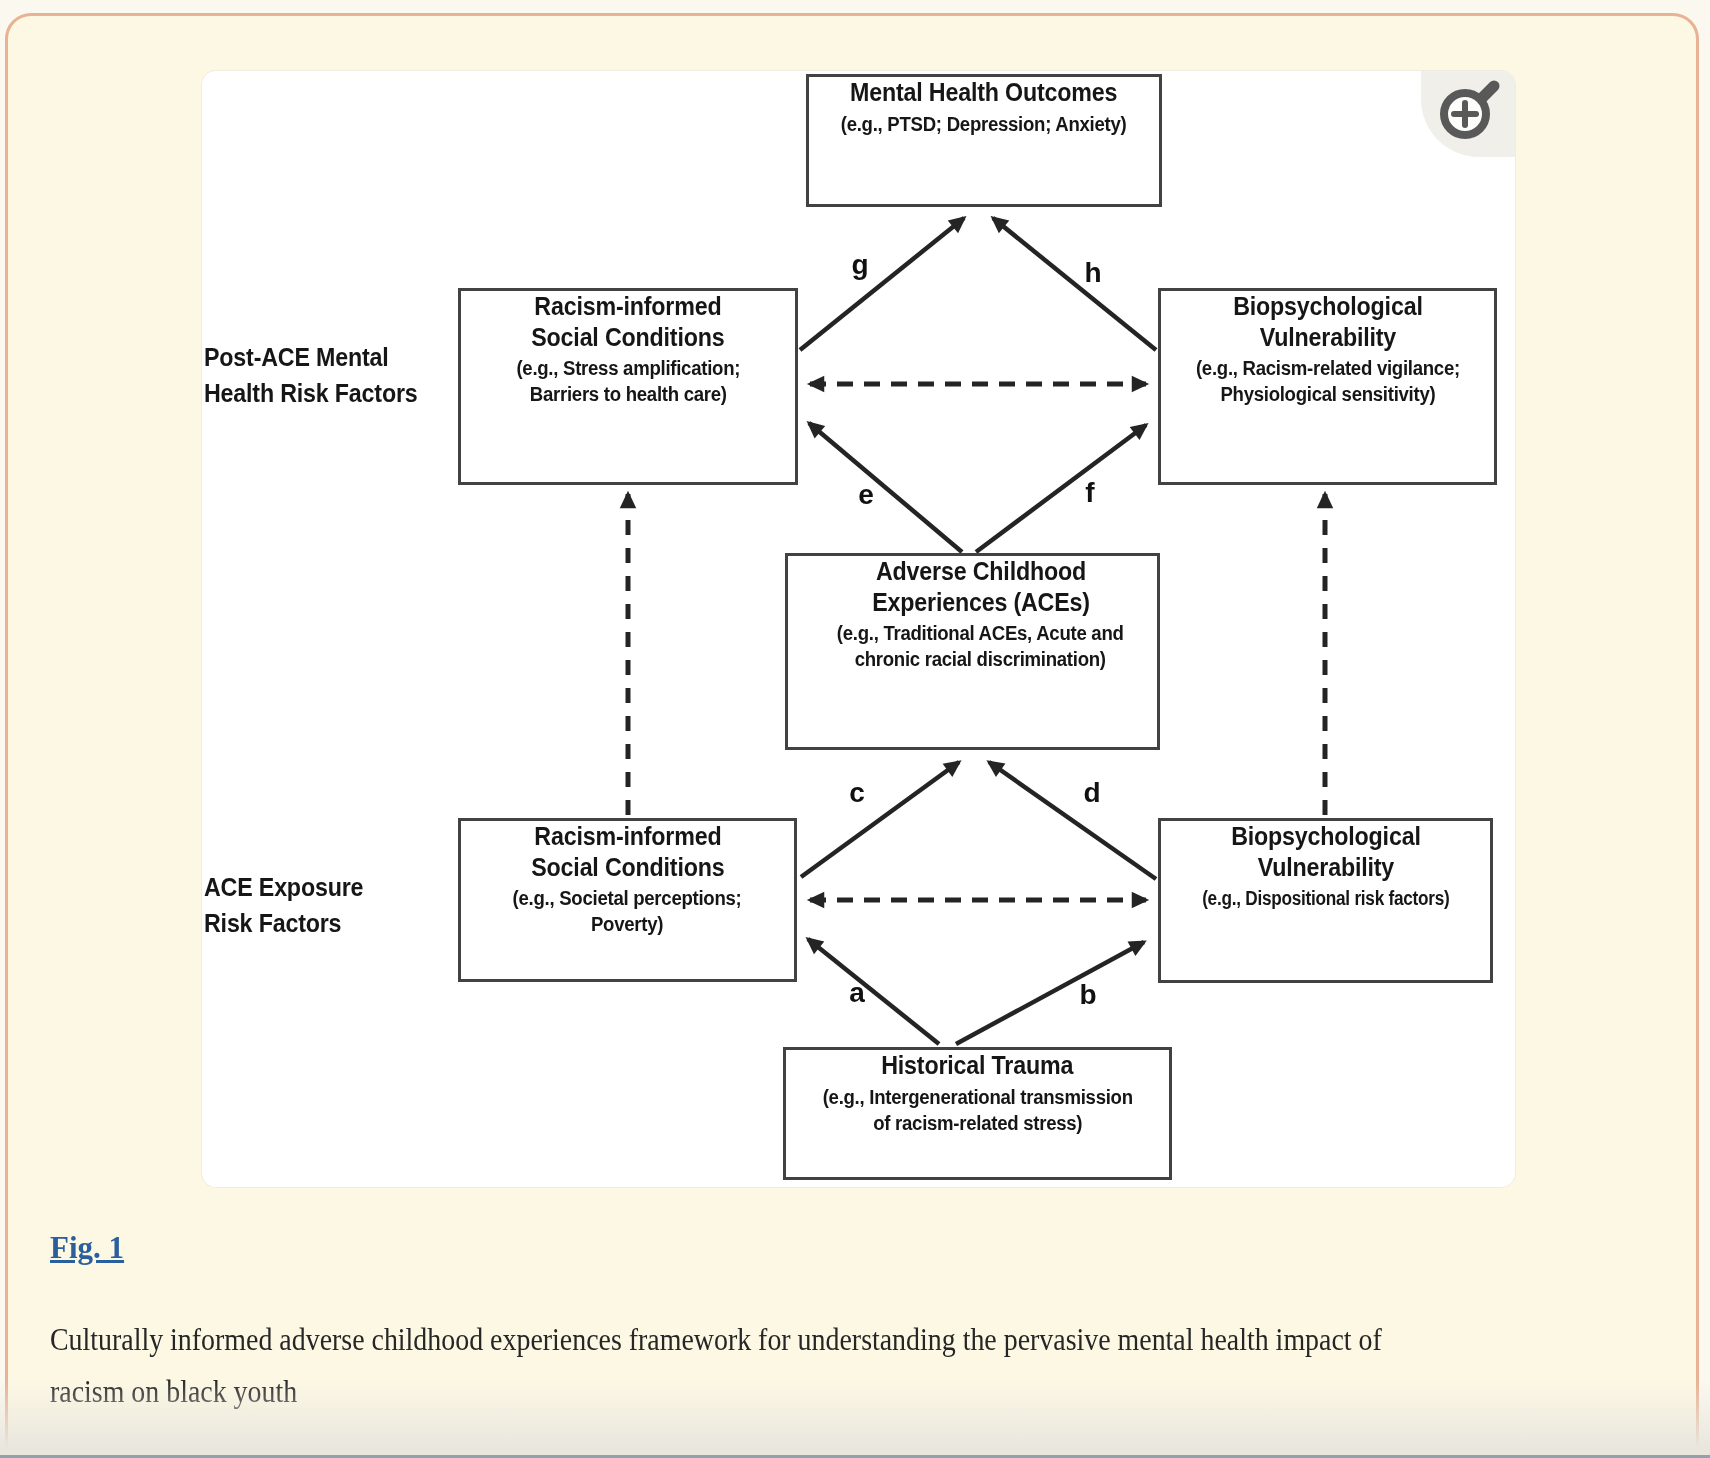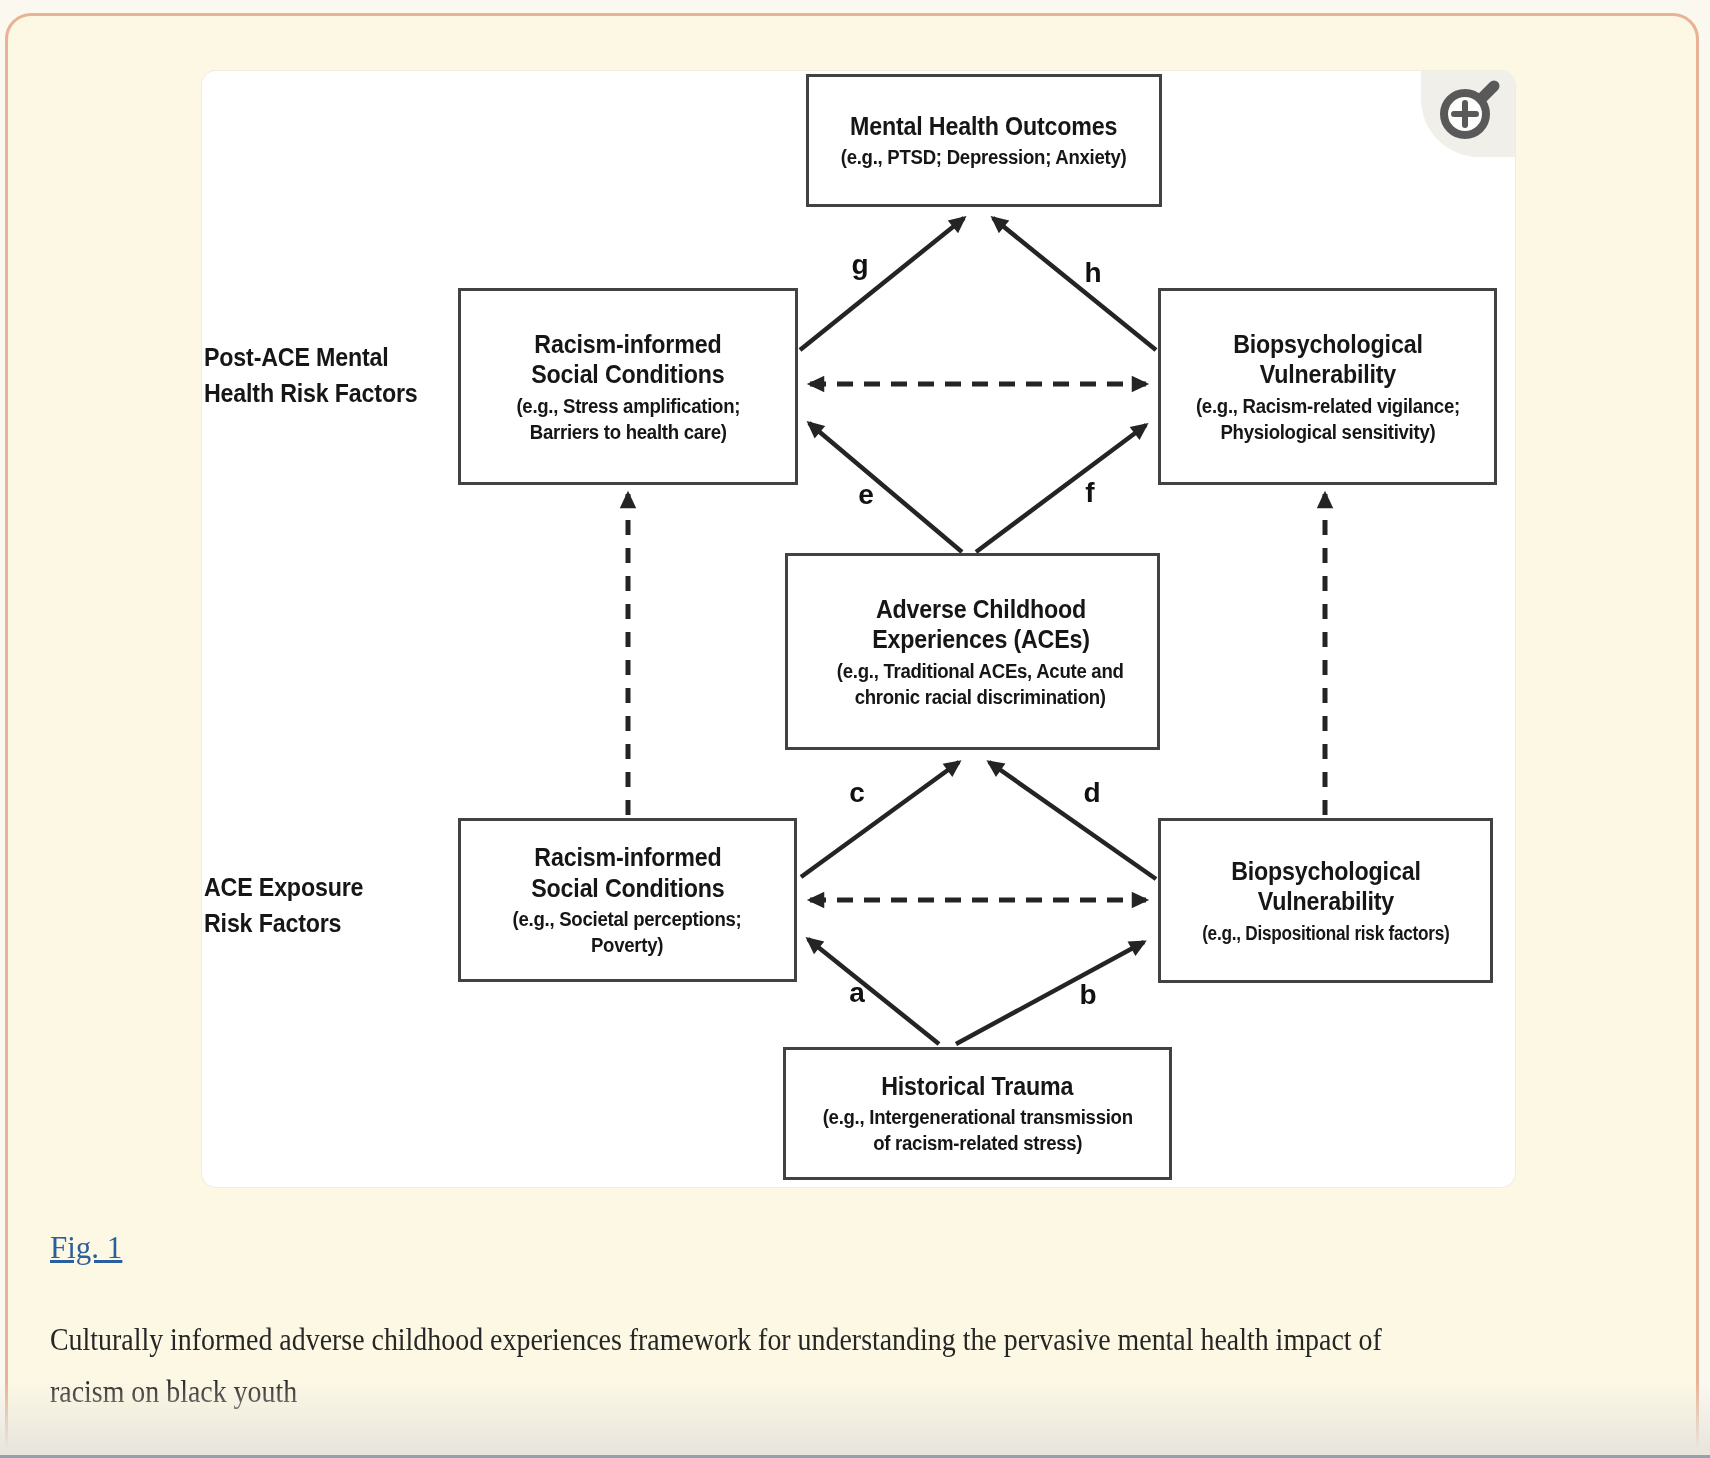--- a/index.html
+++ b/index.html
@@ -15,21 +15,21 @@
   }
   .figure-panel{
     position:absolute;left:202px;top:71px;width:1313px;height:1116px;
     background:#ffffff;border-radius:14px;
     box-shadow:0 0 0 1px #f0ece0;
   }
   
   .dbox{
     position:absolute;background:#fff;border:3px solid #424242;
     box-sizing:border-box;display:flex;flex-direction:column;
-    align-items:center;justify-content:center;text-align:center;color:#161616;
+    align-items:center;text-align:center;color:#161616;
   }
   .dbox .t{
     font-weight:700;font-size:25px;line-height:1.22;letter-spacing:-.2px;
     white-space:pre;transform:scaleX(.93);transform-origin:center;
   }
   .dbox .s{
     font-weight:700;font-size:20px;line-height:1.3;letter-spacing:-.3px;
     white-space:pre;transform:scaleX(.93);transform-origin:center;margin-top:3px;
   }
   .dbox .s.tight{transform:scaleX(.86);}
@@ -42,21 +42,21 @@
     transform:translate(-50%,-50%);
   }
   svg.edges{position:absolute;left:0;top:0;}
   .zoom-badge{
     position:absolute;top:0;right:0;width:94px;height:86px;
     background:#f0efea;border-radius:0 14px 0 58px;cursor:pointer;
   }
   .fig-link{
     position:absolute;left:50px;top:1230px;
     font-family:"Liberation Serif",serif;font-size:31px;color:#2a5f9e;
-    text-decoration:underline;cursor:pointer;
+    text-decoration:underline;cursor:pointer;font-weight:bold;
   }
   .caption{
     position:absolute;left:50px;top:1314px;margin:0;color:#262626;
     font-family:"Liberation Serif",serif;font-size:31px;line-height:1.67;
     white-space:pre;transform:scaleX(.90);transform-origin:left top;
   }
   .bottom-fade{
     position:absolute;left:0;bottom:0;width:1710px;height:78px;
     background:linear-gradient(180deg, rgba(237,234,226,0) 0%, #e9e6de 88%);
     pointer-events:none;

